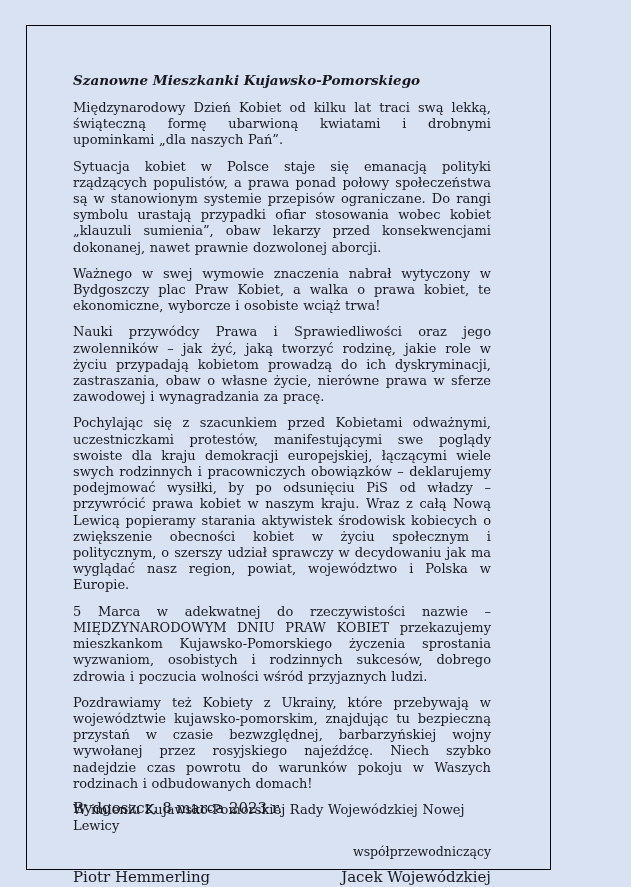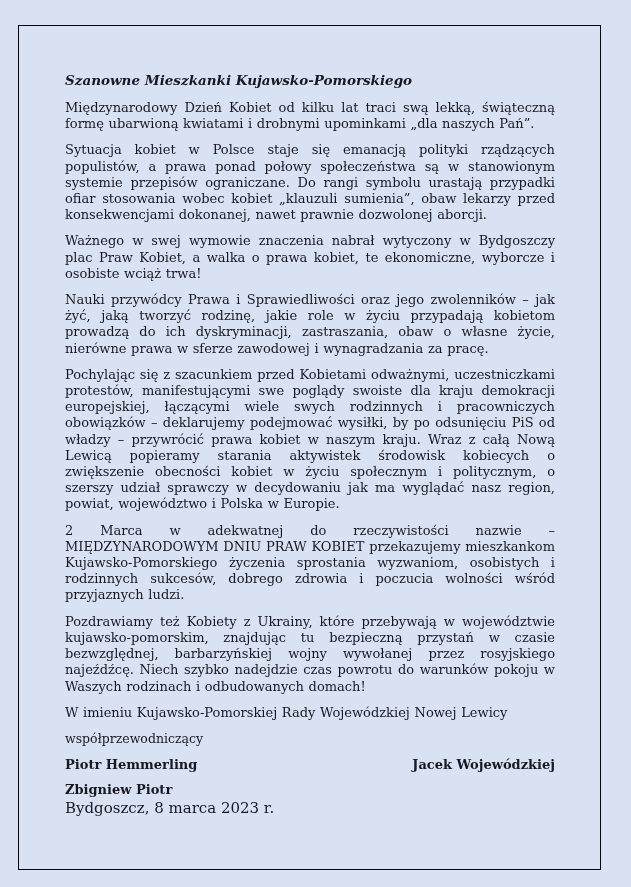--- a/index.html
+++ b/index.html
@@ -14,27 +14,27 @@
   }
   .page {
     position: relative;
     width: 631px;
     height: 887px;
     background: #d9e2f3;
     overflow: hidden;
   }
   .frame {
     position: absolute;
-    left: 18px;
+    left: 26px;
     top: 25px;
-    width: 583px;
+    width: 525px;
     height: 845px;
     box-sizing: border-box;
     border: 1.5px solid #05050a;
-    padding: 46px 45px 0 46px;
+    padding: 46px 59px 0 46px;
   }
   .salutation {
     margin: 0 0 11px 0;
     font-size: 13.5px;
     line-height: 17px;
     font-weight: bold;
     font-style: italic;
   }
   .para {
     margin: 0 0 10px 0;
@@ -43,29 +43,29 @@
     text-align: justify;
     word-spacing: 0.5px;
   }
   .para.last-flush {
     text-align: left;
   }
   .sig-center {
     margin: 0 0 9px 0;
     font-size: 12.5px;
     line-height: 16px;
-    text-align: left;
+    text-align: right;
   }
   .names-row {
     display: flex;
     justify-content: space-between;
     margin: 0 0 9px 0;
-    font-size: 13px;
+    font-size: 15px;
     line-height: 17px;
-    font-weight: bold;
+    font-weight: normal;
   }
   .sig-center.bold {
     font-weight: bold;
     font-size: 13px;
   }
   .dateline {
     position: absolute;
     left: 46px;
     bottom: 38px;
     font-size: 15px;
@@ -78,21 +78,21 @@
 <div class="page">
   <div class="frame">
 
     <p class="salutation">Szanowne Mieszkanki Kujawsko-Pomorskiego</p>
 
     <p class="para">Międzynarodowy Dzień Kobiet od kilku lat traci swą lekką, świąteczną formę ubarwioną kwiatami i drobnymi upominkami „dla naszych Pań”.</p>
     <p class="para">Sytuacja kobiet w Polsce staje się emanacją polityki rządzących populistów, a prawa ponad połowy społeczeństwa są w stanowionym systemie przepisów ograniczane. Do rangi symbolu urastają przypadki ofiar stosowania wobec kobiet „klauzuli sumienia”, obaw lekarzy przed konsekwencjami dokonanej, nawet prawnie dozwolonej aborcji.</p>
     <p class="para">Ważnego w swej wymowie znaczenia nabrał wytyczony w Bydgoszczy plac Praw Kobiet, a walka o prawa kobiet, te ekonomiczne, wyborcze i osobiste wciąż trwa!</p>
     <p class="para">Nauki przywódcy Prawa i Sprawiedliwości oraz jego zwolenników – jak żyć, jaką tworzyć rodzinę, jakie role w życiu przypadają kobietom prowadzą do ich dyskryminacji, zastraszania, obaw o własne życie, nierówne prawa w sferze zawodowej i wynagradzania za pracę.</p>
     <p class="para">Pochylając się z szacunkiem przed Kobietami odważnymi, uczestniczkami protestów, manifestującymi swe poglądy swoiste dla kraju demokracji europejskiej, łączącymi wiele swych rodzinnych i pracowniczych obowiązków – deklarujemy podejmować wysiłki, by po odsunięciu PiS od władzy – przywrócić prawa kobiet w naszym kraju. Wraz z całą Nową Lewicą popieramy starania aktywistek środowisk kobiecych o zwiększenie obecności kobiet w życiu społecznym i politycznym, o szerszy udział sprawczy w decydowaniu jak ma wyglądać nasz region, powiat, województwo i Polska w Europie.</p>
-    <p class="para">2 Marca w adekwatnej do rzeczywistości nazwie – MIĘDZYNARODOWYM DNIU PRAW KOBIET przekazujemy mieszkankom Kujawsko-Pomorskiego życzenia sprostania wyzwaniom, osobistych i rodzinnych sukcesów, dobrego zdrowia i poczucia wolności wśród przyjaznych ludzi.</p>
+    <p class="para">5 Marca w adekwatnej do rzeczywistości nazwie – MIĘDZYNARODOWYM DNIU PRAW KOBIET przekazujemy mieszkankom Kujawsko-Pomorskiego życzenia sprostania wyzwaniom, osobistych i rodzinnych sukcesów, dobrego zdrowia i poczucia wolności wśród przyjaznych ludzi.</p>
     <p class="para">Pozdrawiamy też Kobiety z Ukrainy, które przebywają w województwie kujawsko-pomorskim, znajdując tu bezpieczną przystań w czasie bezwzględnej, barbarzyńskiej wojny wywołanej przez rosyjskiego najeźdźcę. Niech szybko nadejdzie czas powrotu do warunków pokoju w Waszych rodzinach i odbudowanych domach!</p>
     <p class="para last-flush">W imieniu Kujawsko-Pomorskiej Rady Wojewódzkiej Nowej Lewicy</p>
 
     <p class="sig-center">współprzewodniczący</p>
 
     <div class="names-row">
       <span>Piotr Hemmerling</span>
       <span>Jacek Wojewódzkiej</span>
     </div>
 

